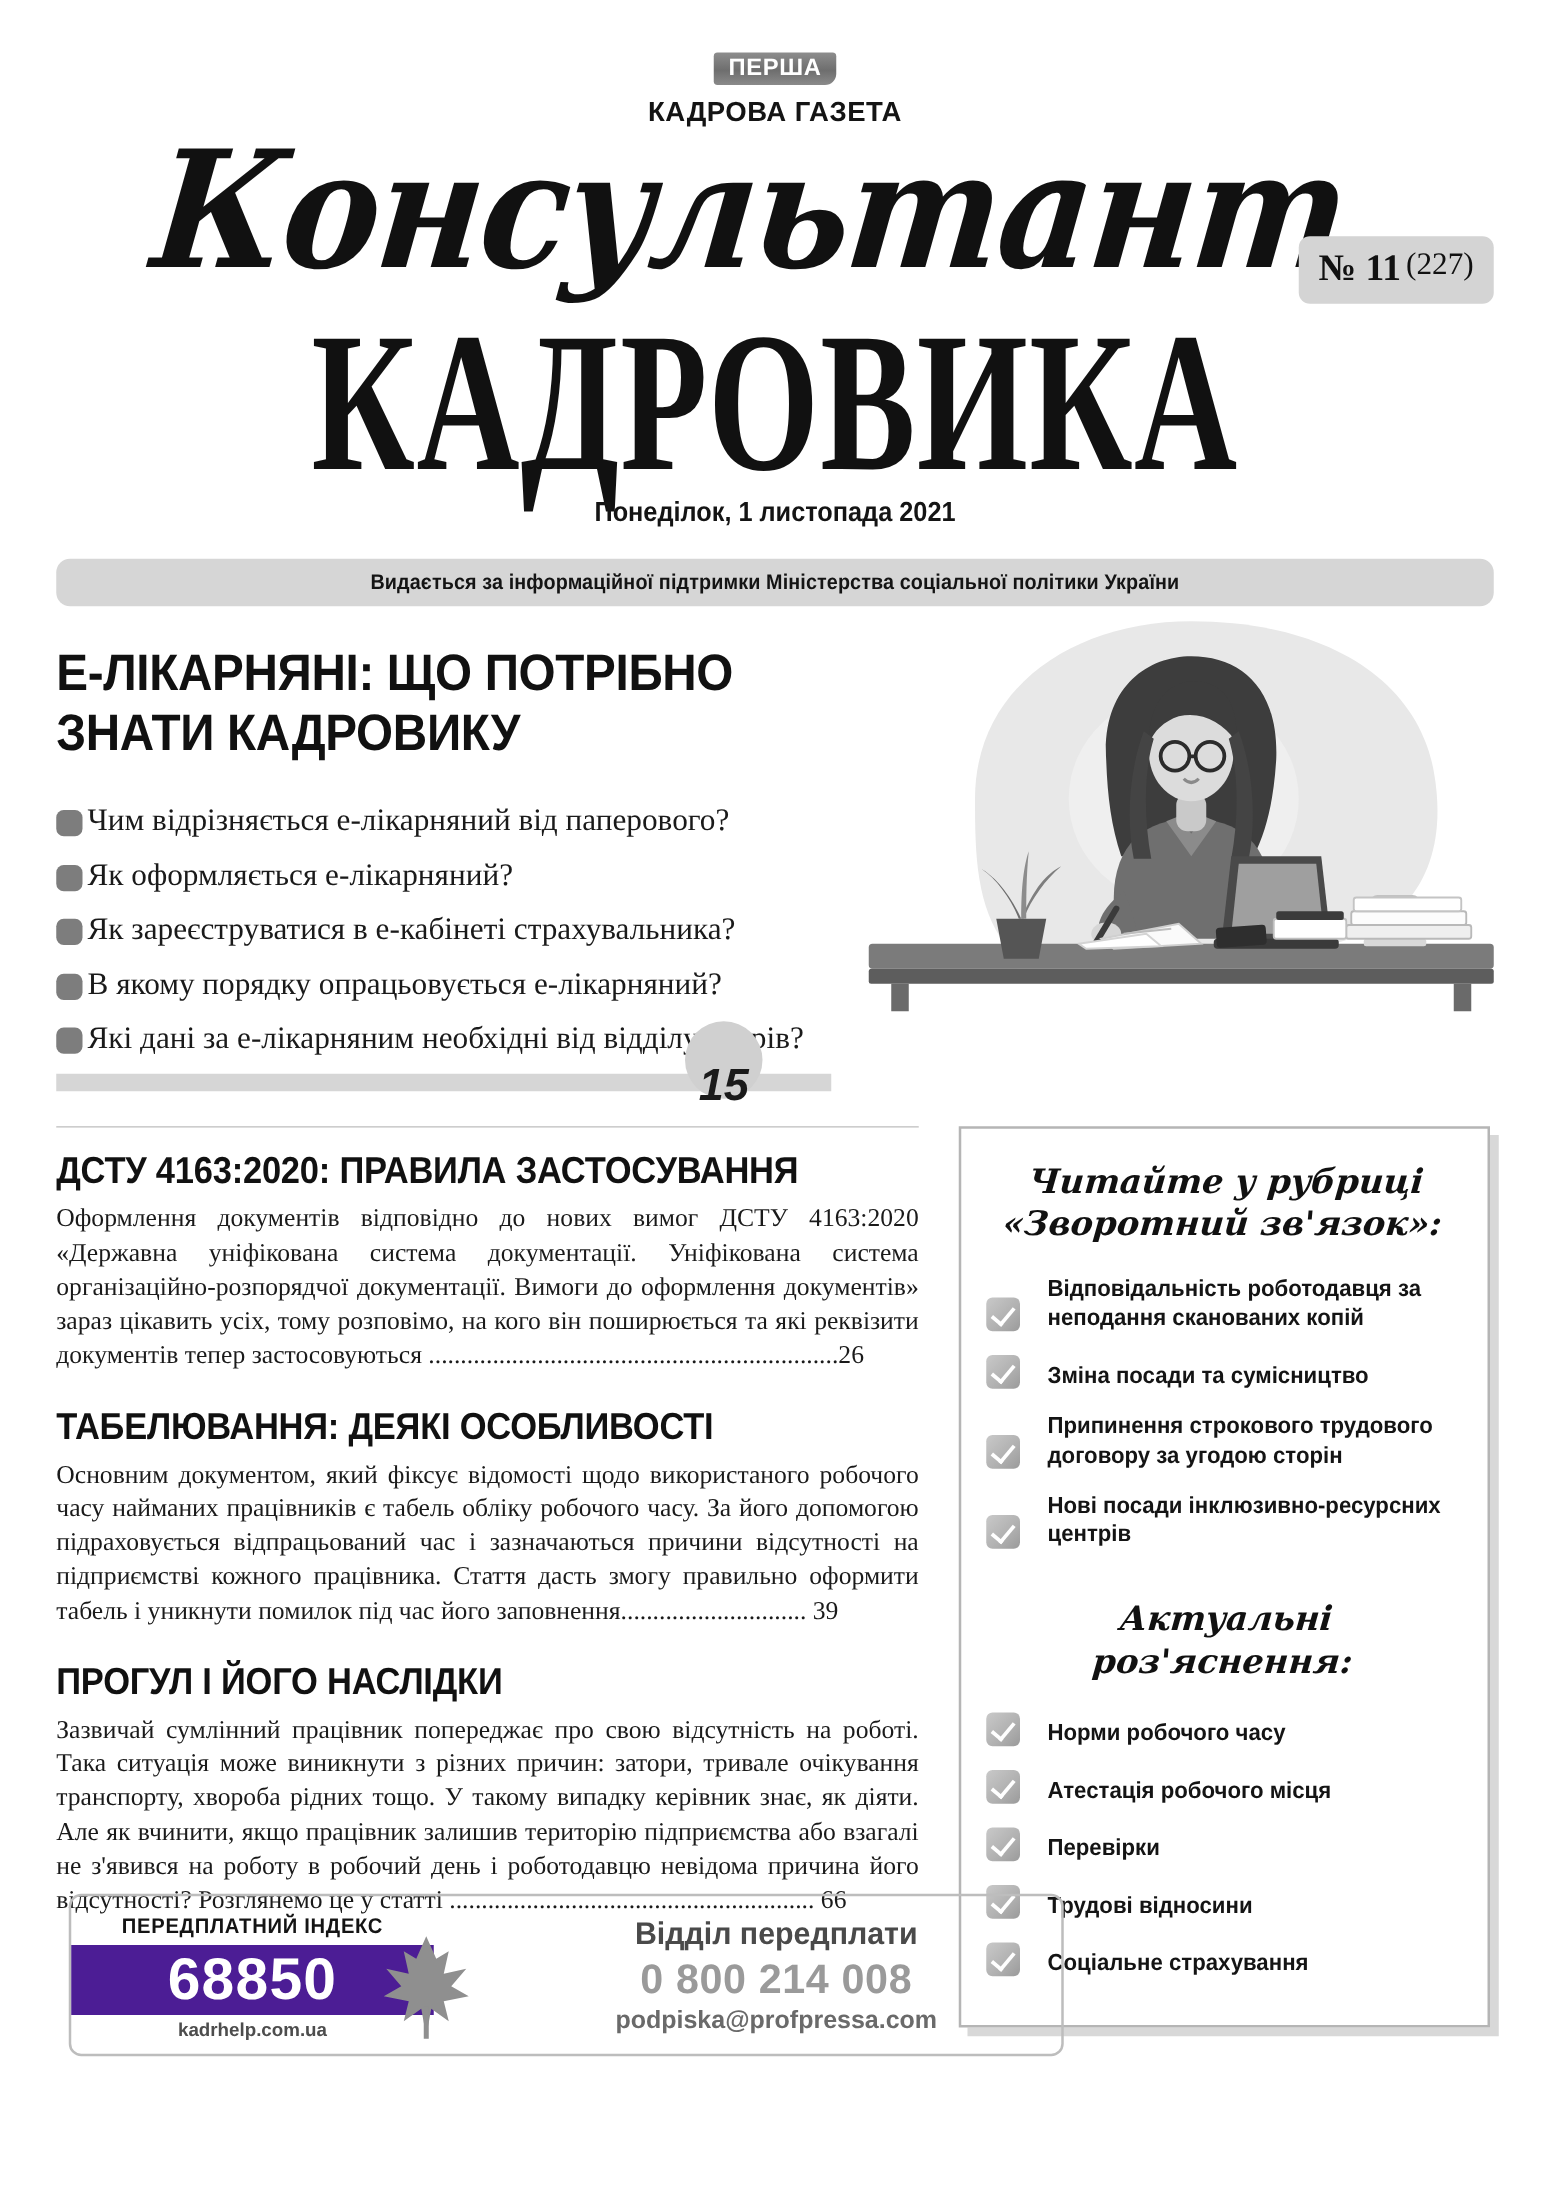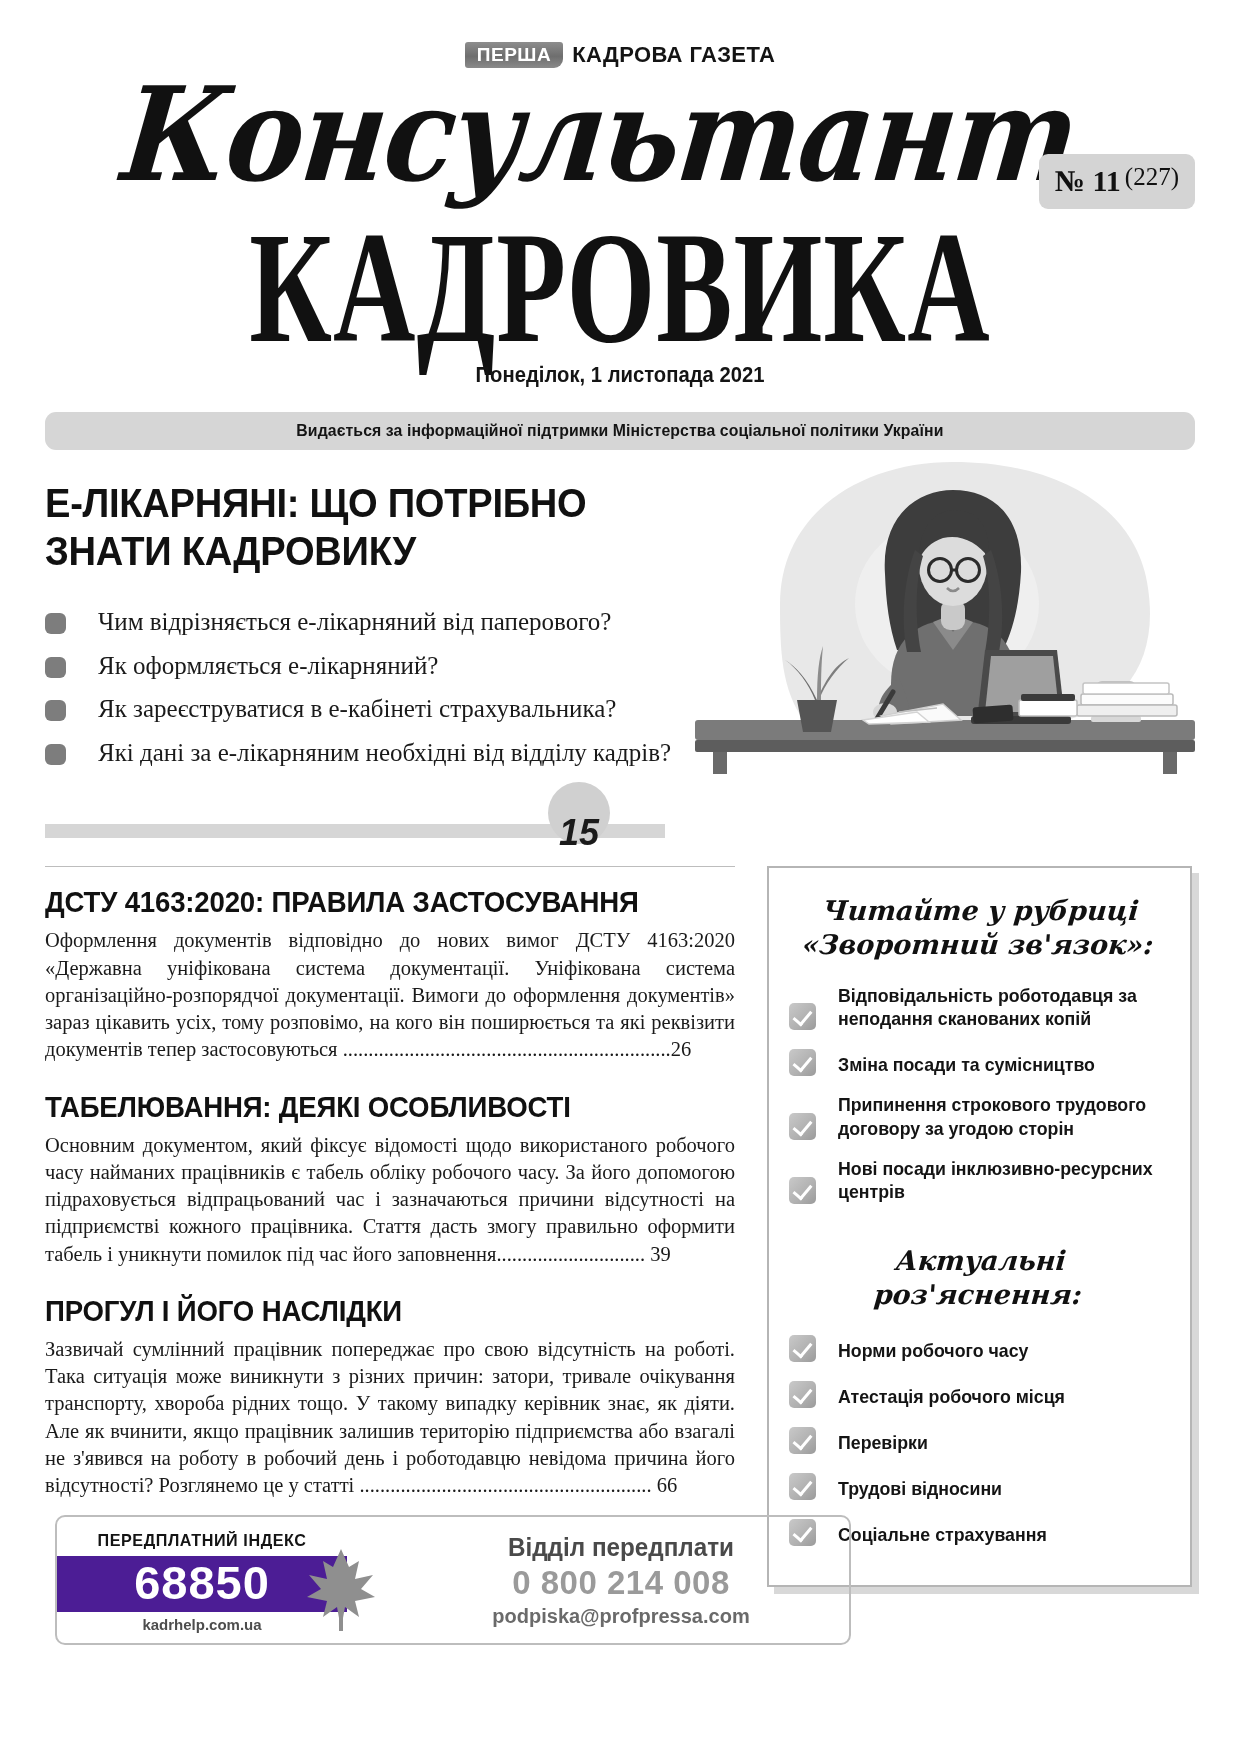--- a/index.html
+++ b/index.html
@@ -27,20 +27,21 @@
 
   
   .masthead { position: relative; }
 
   .kicker-row {
     display: flex;
     align-items: center;
     justify-content: center;
     gap: 9px;
     padding-top: 42px;
+    flex-direction: column;
   }
   .kicker-badge {
     display: inline-block;
     background: linear-gradient(180deg,#8d8d8d 0%, #6e6e6e 55%, #8a8a8a 100%);
     color: #fff;
     font-family: "Liberation Sans", sans-serif;
     font-weight: bold;
     font-size: 19px;
     letter-spacing: 0.5px;
     padding: 3px 12px 4px 12px;
@@ -148,21 +149,21 @@
     letter-spacing: -0.3px;
     transform: scaleX(0.93);
     transform-origin: left center;
     color: #111;
   }
 
   .hero-list { margin-top: 32px; }
   .hero-item {
     display: flex;
     align-items: flex-start;
-    gap: 32px;
+    gap: 4px;
     margin-bottom: 13px;
   }
   .hero-bullet {
     flex: 0 0 auto;
     width: 21px; height: 21px;
     background: #7d7d7d;
     border-radius: 6px;
     margin-top: 6px;
   }
   .hero-item-text {
@@ -428,20 +429,24 @@
         <div class="hero-item">
           <span class="hero-bullet"></span>
           <span class="hero-item-text">Як оформляється е-лікарняний?</span>
         </div>
         <div class="hero-item">
           <span class="hero-bullet"></span>
           <span class="hero-item-text">Як зареєструватися в е-кабінеті страхувальника?</span>
         </div>
         <div class="hero-item">
           <span class="hero-bullet"></span>
+          <span class="hero-item-text">В якому порядку опрацьовується е-лікарняний?</span>
+        </div>
+        <div class="hero-item">
+          <span class="hero-bullet"></span>
           <span class="hero-item-text">Які дані за е-лікарняним необхідні від відділу кадрів?</span>
         </div>
       </div>
     </div>
 
     <div class="hero-illu">
       <svg viewBox="0 0 520 330" width="520" height="330" aria-hidden="true">
 
         <path d="M95 150 C 95 60, 175 8, 268 8 C 372 8, 448 52, 462 128 C 476 206, 440 256, 372 268 L 120 268 C 96 236, 95 196, 95 150 Z" fill="#e8e8e8"></path>
 

